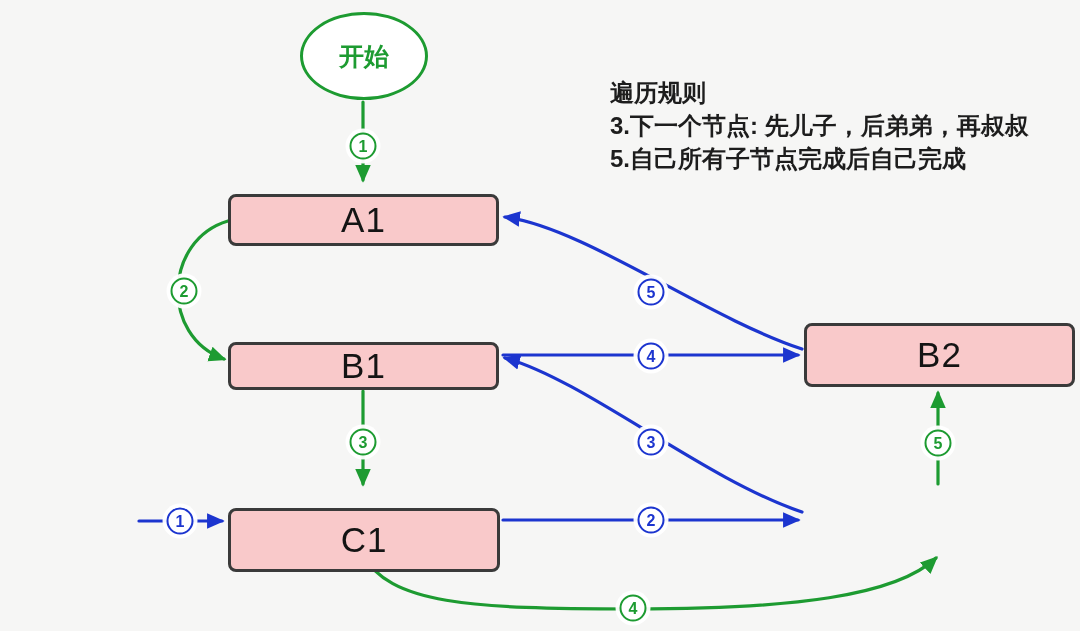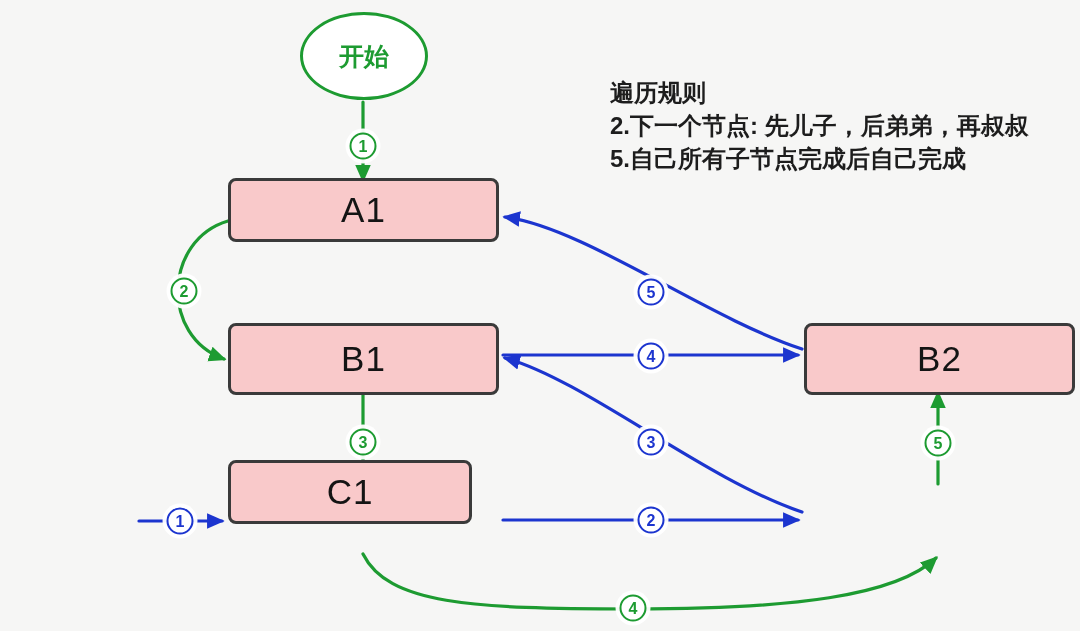--- a/index.html
+++ b/index.html
@@ -70,36 +70,36 @@
 
     <path class="ln eb" d="M139,521 L222,521" marker-end="url(#arrB)"></path>
     <path class="ln eb" d="M503,520 L798,520" marker-end="url(#arrB)"></path>
     <path class="ln eb" d="M802,512 C705,480 585,380 505,358" marker-end="url(#arrB)"></path>
     <path class="ln eb" d="M503,355 L798,355" marker-end="url(#arrB)"></path>
     <path class="ln eb" d="M802,349 C705,317 585,228 505,217" marker-end="url(#arrB)"></path>
   </svg>
 
   <div class="oval start" style="left:300px;top:12px;width:128px;height:88px">开始</div>
 
-  <div class="box" style="left:228px;top:178px;width:271px;height:64px">A1</div>
-  <div class="box" style="left:228px;top:323px;width:271px;height:72px">B1</div>
-  <div class="box" style="left:228px;top:460px;width:244px;height:64px">C1</div>
-  <div class="box" style="left:804px;top:323px;width:271px;height:72px">B2</div>
+  <div class="box" style="left:228px;top:194px;width:271px;height:52px">A1</div>
+  <div class="box" style="left:228px;top:342px;width:271px;height:48px">B1</div>
+  <div class="box" style="left:228px;top:508px;width:272px;height:64px">C1</div>
+  <div class="box" style="left:804px;top:323px;width:271px;height:64px">B2</div>
 
   <span class="badge g" style="left:363px;top:146px">1</span>
   <span class="badge g" style="left:184px;top:291px">2</span>
   <span class="badge g" style="left:363px;top:442px">3</span>
   <span class="badge g" style="left:633px;top:608px">4</span>
   <span class="badge g" style="left:938px;top:443px">5</span>
 
   <span class="badge b" style="left:180px;top:521px">1</span>
   <span class="badge b" style="left:651px;top:520px">2</span>
   <span class="badge b" style="left:651px;top:442px">3</span>
   <span class="badge b" style="left:651px;top:356px">4</span>
   <span class="badge b" style="left:651px;top:292px">5</span>
 
   <div class="rules">
     <div>遍历规则</div>
-    <div>2.下一个节点: 先儿子，后弟弟，再叔叔</div>
+    <div>3.下一个节点: 先儿子，后弟弟，再叔叔</div>
     <div>5.自己所有子节点完成后自己完成</div>
   </div>
 
 </div>
 
 </body></html>

